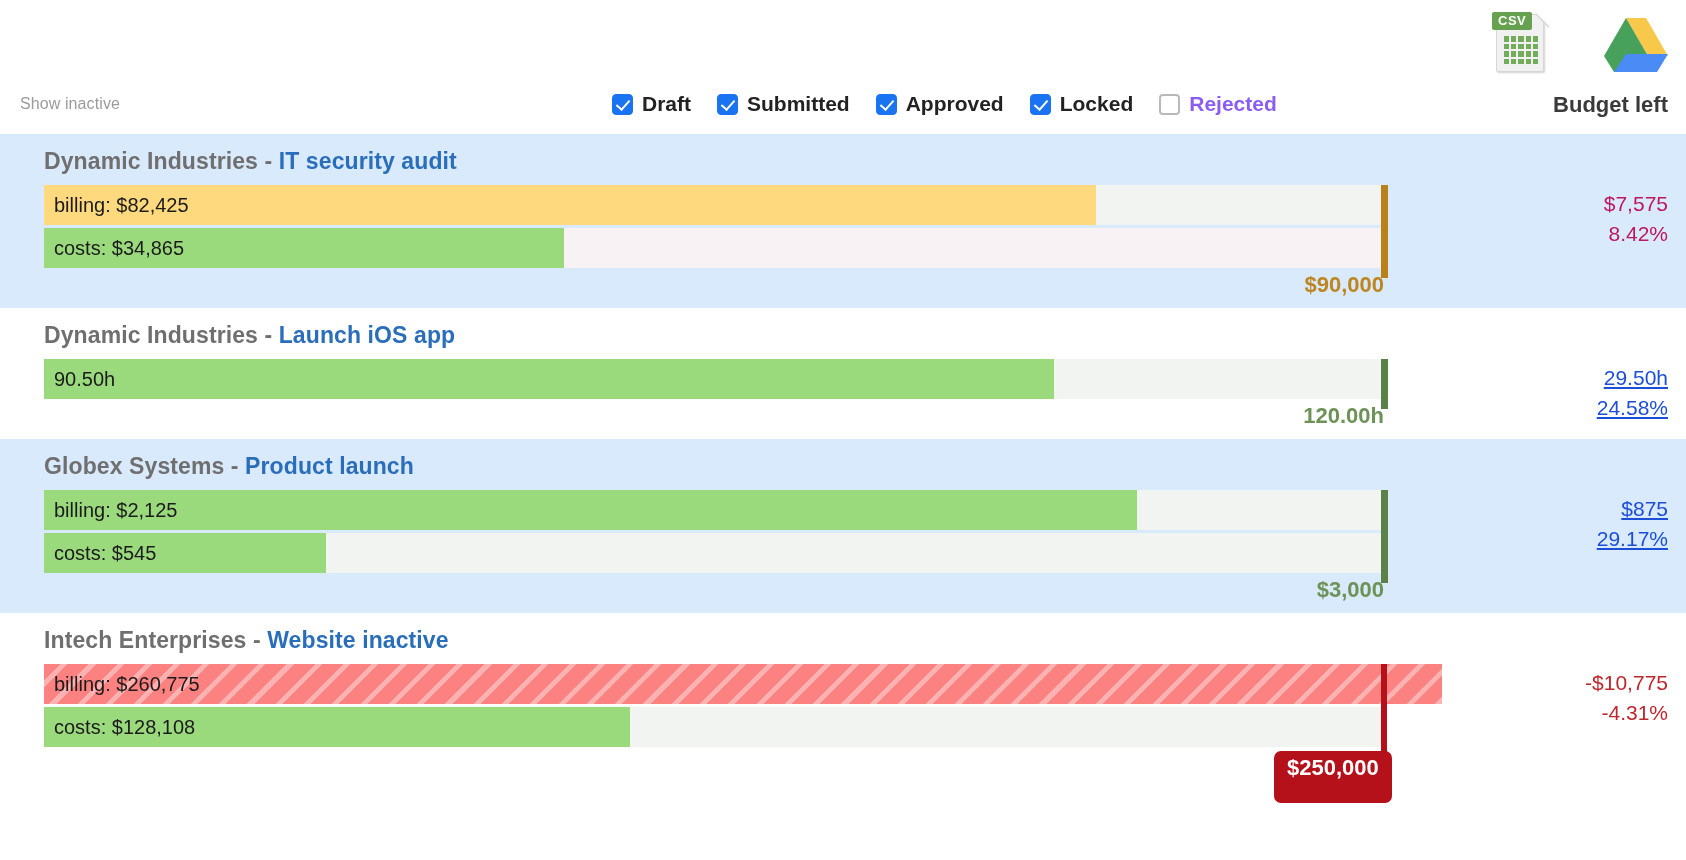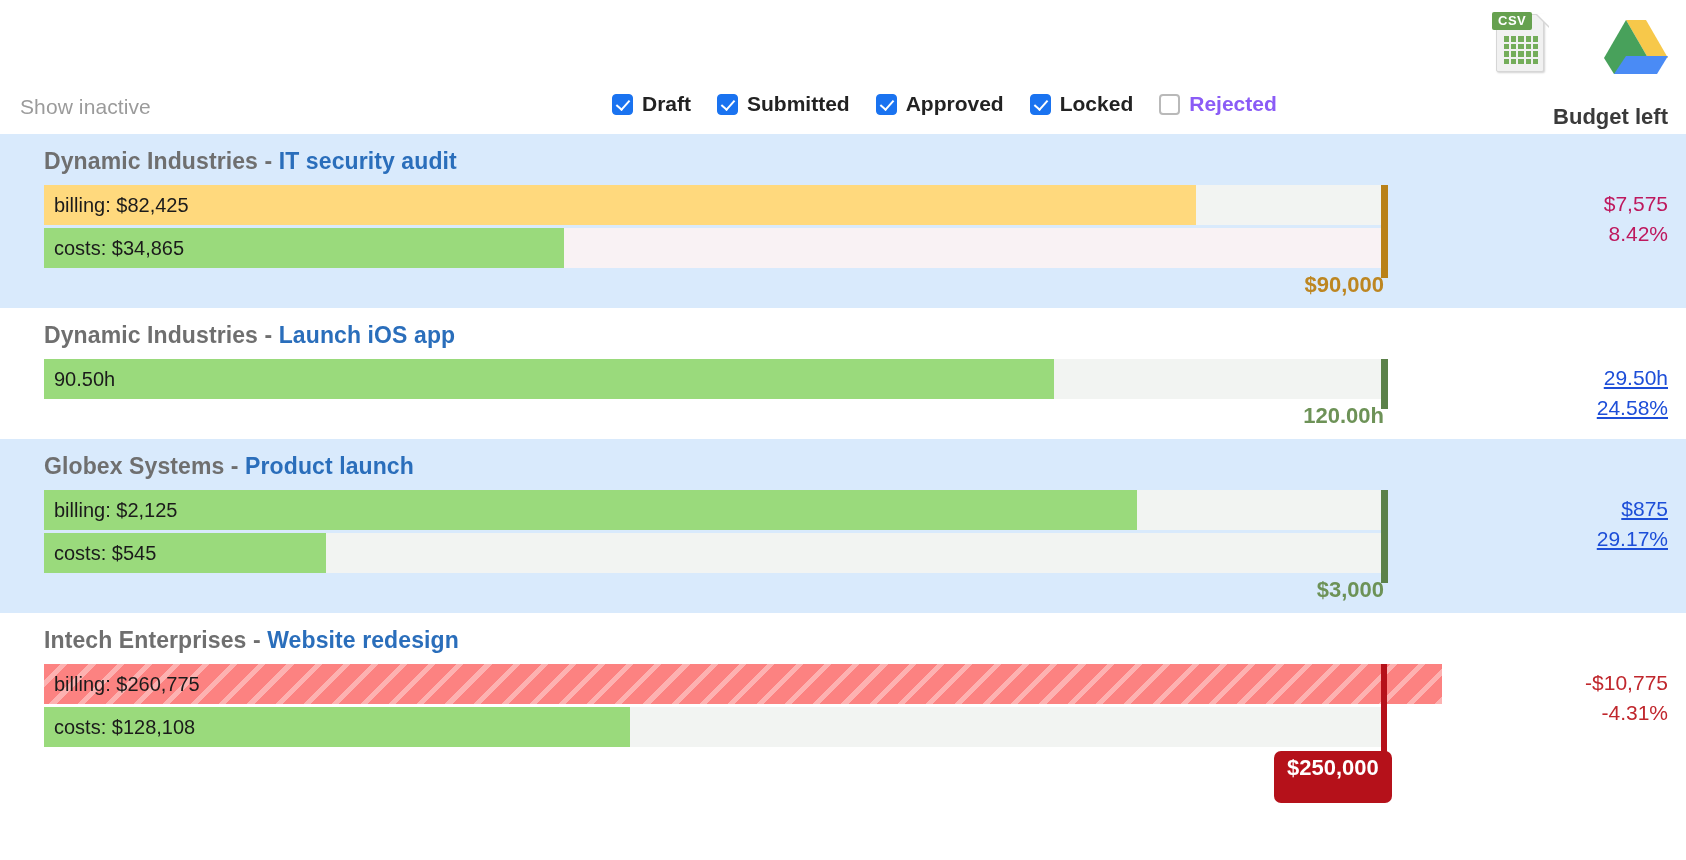--- a/index.html
+++ b/index.html
@@ -10,21 +10,21 @@
     font-family: "Liberation Sans", sans-serif;
     overflow: hidden;
   }
 
   #app { position: relative; width: 1686px; height: 860px; background:#fff; }
 
   
   .icon-bar {
     position: absolute;
     top: 6px; right: 18px;
-    display: flex; align-items: flex-end; gap: 54px;
+    display: flex; align-items: center; gap: 54px;
   }
   .csv-icon { position: relative; width: 58px; height: 70px; }
   .csv-page {
     position: absolute; left: 4px; top: 8px;
     width: 48px; height: 58px;
     background: #f1f1f1;
     border: 1px solid #d6d6d6;
     border-radius: 2px;
     box-shadow: 1px 1px 2px rgba(0,0,0,.18);
   }
@@ -59,21 +59,21 @@
   .drive-icon { width: 64px; height: 60px; margin-top: 6px; }
 
   
   .filter-row {
     position: absolute;
     top: 92px; left: 0; right: 0;
     height: 36px;
   }
   .show-inactive {
     position: absolute; left: 20px; top: 3px;
-    font-size: 21px; color: #9b9b9b; font-weight: 500;
+    font-size: 16px; color: #9b9b9b; font-weight: 500;
     letter-spacing: .1px;
   }
   .checks {
     position: absolute; left: 612px; top: 0;
     display: flex; align-items: center; gap: 26px;
   }
   .chk {
     display: flex; align-items: center; gap: 9px;
     cursor: pointer;
   }
@@ -86,21 +86,21 @@
     content:""; position:absolute;
     left: 6px; top: 2px; width: 6px; height: 11px;
     border: solid #fff; border-width: 0 2.6px 2.6px 0;
     transform: rotate(42deg);
   }
   .box.off { background:#fff; border: 2px solid #b9b9b9; }
   .chk-label { font-size: 21px; font-weight: bold; color: #222; }
   .chk.disabled .chk-label { color: #8b5cf6; font-weight: bold; }
 
   .budget-left-head {
-    position: absolute; right: 18px; top: 12px;
+    position: absolute; right: 18px; top: 0px;
     font-size: 22px; font-weight: bold; color: #3a3a3a;
   }
 
   
   .rows { position: absolute; top: 134px; left: 0; width: 1686px; }
   .row { position: relative; width: 1686px; }
   .row.alt { background: #d9eafc; }
   .row.plain { background: #ffffff; }
 
   .row-title {
@@ -251,21 +251,21 @@
     </div>
 
     <div class="budget-left-head">Budget left</div>
   </div>
 
   <div class="rows" id="rows-container">
       <div class="row alt" style="padding-bottom: 34px;">
         <div class="row-title"><span>Dynamic Industries - </span><span class="proj">IT security audit</span></div>
         <div class="bars">
           <div class="track">
-            <div class="fill yellow" style="width: 1152px;">
+            <div class="fill yellow" style="width: 1052px;">
               <span>billing: $82,425</span>
             </div>
           </div>
           <div class="track warm">
             <div class="fill green" style="width: 519.92px;">
               <span>costs: $34,865</span>
             </div>
           </div>
         </div>
         <div class="marker gold" style="left: 1381px; height: 93px; top: 51px;"></div>
@@ -306,21 +306,21 @@
           </div>
         </div>
         <div class="marker olive" style="left: 1381px; height: 93px; top: 51px;"></div>
         <div class="side olive" style="top: 55px;">
           <div>$875</div>
           <div>29.17%</div>
         </div>
         <div class="budget-cap olive" style="top: 138px; left: 0px; width: 1384px; text-align: right;">$3,000</div>
       </div>
       <div class="row plain" style="padding-bottom: 44px;">
-        <div class="row-title"><span>Intech Enterprises - </span><span class="proj">Website redesign</span></div>
+        <div class="row-title"><span>Intech Enterprises - </span><span class="proj">Website inactive</span></div>
         <div class="bars">
           <div class="track">
             <div class="fill red" style="width: 1397.62px;">
               <span>billing: $260,775</span>
             </div>
           </div>
           <div class="track">
             <div class="fill green" style="width: 586px;">
               <span>costs: $128,108</span>
             </div>

